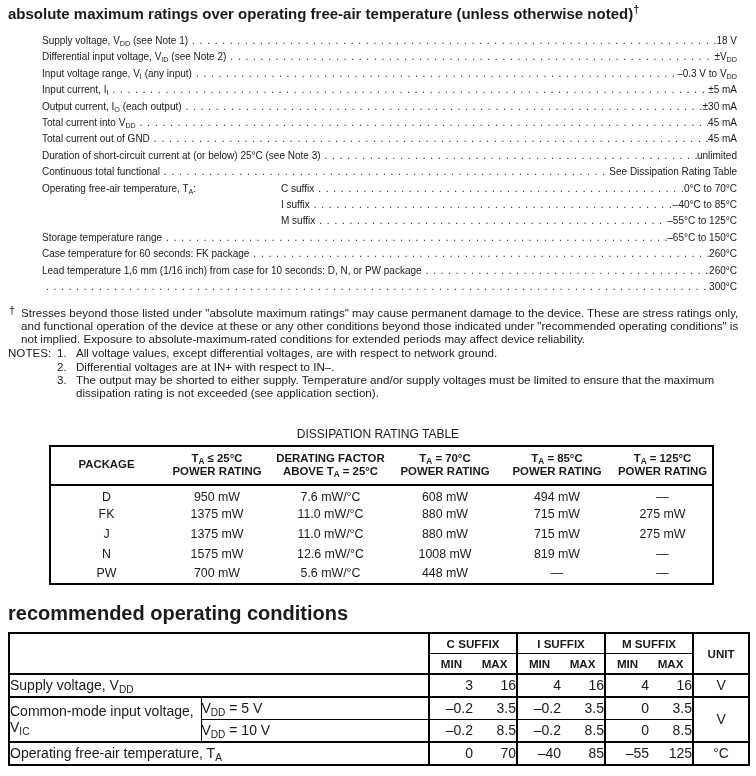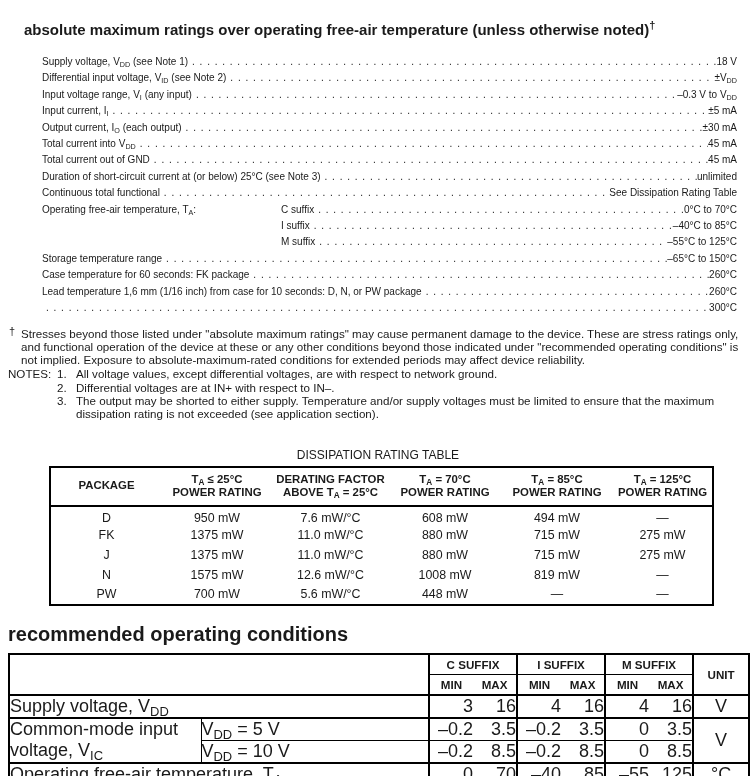--- a/index.html
+++ b/index.html
@@ -5,21 +5,21 @@
   html,body { margin:0; padding:0; background:#fff; }
   body {
     width:756px; height:776px; box-sizing:border-box;
     font-family:"Liberation Sans", sans-serif;
     color:#1a1a1a; overflow:hidden;
   }
   .page { padding:3px 8px 0 8px; }
   sub { font-size:0.72em; vertical-align:-0.28em; line-height:0; }
 
   
-  .sec-title { font-size:15px; font-weight:bold; margin:16px; white-space:nowrap; }
+  .sec-title { font-size:15px; font-weight:bold; margin:0; white-space:nowrap; }
   .sec-title .sup { font-size:11px; vertical-align:super; }
 
   
   .pllist { margin:11px 11px 0 34px; }
   .pline { display:flex; align-items:baseline; font-size:10px; line-height:16.4px; }
   .plabel { white-space:nowrap; }
   .l1 { flex:0 0 239px; white-space:nowrap; }
   .dots { flex:1 1 auto; overflow:hidden; white-space:nowrap; padding:0 4px; letter-spacing:1px; }
   .pvalue { white-space:nowrap; }
 
@@ -38,21 +38,21 @@
   table.diss th { border-bottom:2px solid #000; font-size:11.4px; font-weight:bold;
                   line-height:13px; padding:5px 2px 6px 2px; white-space:pre-line; text-align:center; }
   table.diss td { font-size:12.4px; text-align:center; padding:0; }
   table.diss tr.drow { height:19.8px; }
   table.diss tr.drow-first td { padding-top:3px; }
 
   
   .rec-title { font-size:20px; font-weight:bold; margin:17px 0 0 0; }
   table.rec { border-collapse:collapse; table-layout:fixed; width:740px;
               margin-top:7px; border:2px solid #000; }
-  table.rec th, table.rec td { border:1px solid #000; padding:0; font-size:18px; }
+  table.rec th, table.rec td { border:1px solid #000; padding:0; font-size:14px; }
   table.rec th { font-weight:bold; font-size:11.6px; text-align:center; height:19px; }
   table.rec td { height:21px; }
   td.cell-label, td.cell-cond { text-align:left; padding-left:5px; }
   td.cell-val { text-align:right; padding-right:10px; }
   td.cell-unit { text-align:center; }
   .bl2 { border-left:2px solid #000 !important; }
   .br2 { border-right:2px solid #000 !important; }
   .bt2 { border-top:2px solid #000 !important; }
   .br0 { border-right:none !important; }
   .bl0 { border-left:none !important; }

